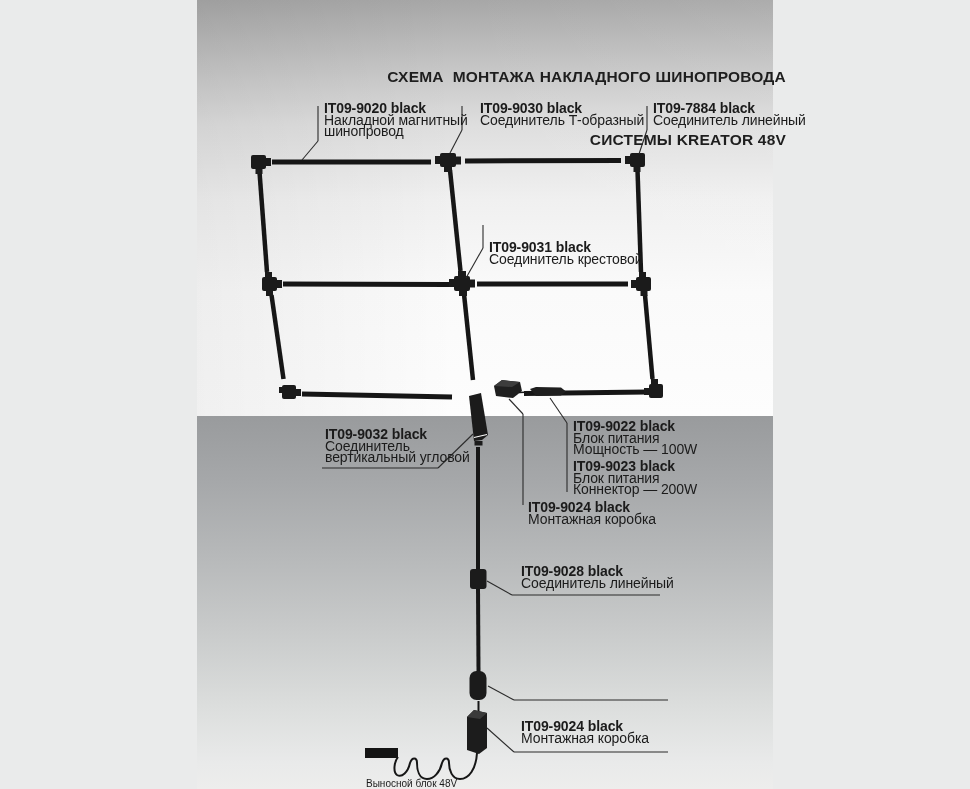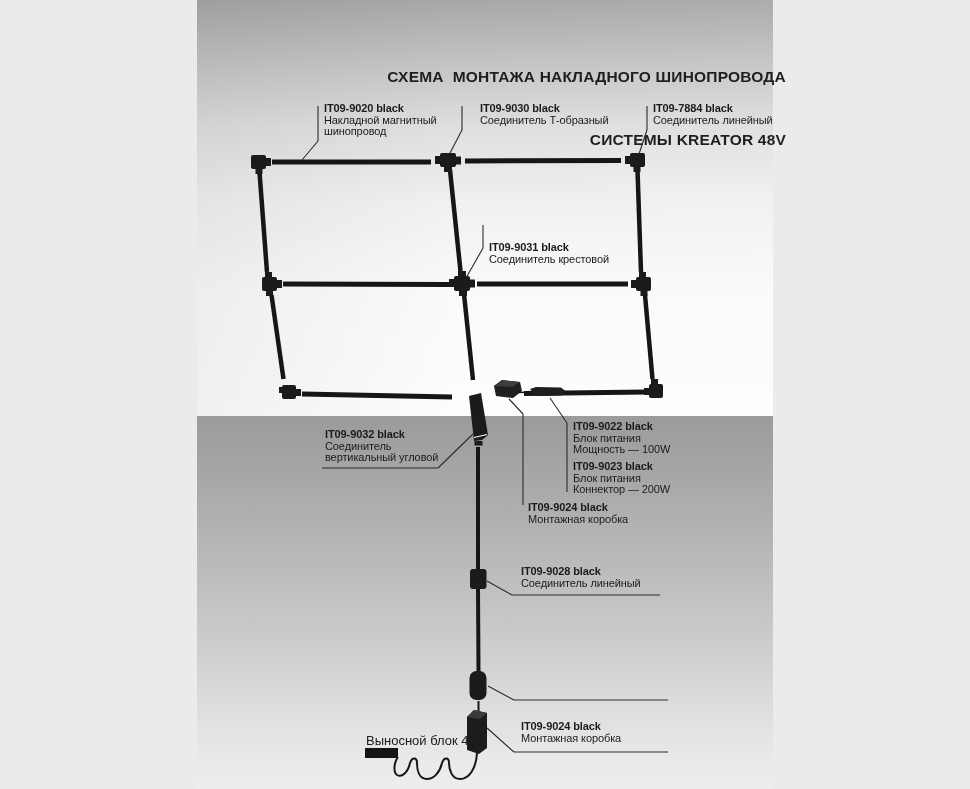--- a/index.html
+++ b/index.html
@@ -8,24 +8,24 @@
   .content{position:absolute;left:197px;top:0;width:576px;height:789px;}
   .bg-upper{position:absolute;left:0;top:0;width:576px;height:416px;
     background:linear-gradient(180deg,#a7a7a7 0%,#b6b6b6 8%,#c7c7c7 17%,#dedede 30%,#f0f0f0 48%,#fafafa 70%,#fdfdfd 100%);}
   .bg-upper:after{content:"";position:absolute;inset:0;
     background:linear-gradient(90deg,rgba(0,0,0,0.05),rgba(0,0,0,0) 45%,rgba(255,255,255,0.06) 100%);}
   .bg-lower{position:absolute;left:0;top:416px;width:576px;height:373px;
     background:linear-gradient(180deg,#999b9d 0%,#a6a8aa 18%,#b7b9ba 38%,#c9cbcb 58%,#dcdedd 78%,#e9eaea 93%,#ededec 100%);}
   .title{position:absolute;left:210px;top:24px;width:576px;text-align:right;color:#1e1e1e;
          font-size:15.5px;font-weight:700;line-height:21px;letter-spacing:.2px;white-space:pre;}
   svg.diagram{position:absolute;left:0;top:0;}
-  .plabel{position:absolute;font-size:11px;line-height:11.6px;color:#1b1b1b;
+  .plabel{position:absolute;font-size:14px;line-height:11.6px;color:#1b1b1b;
           letter-spacing:-.1px;white-space:nowrap;}
   .plabel .code{font-weight:700;}
-  .ext-label{position:absolute;font-size:13px;color:#1b1b1b;white-space:nowrap;}
+  .ext-label{position:absolute;font-size:10px;color:#1b1b1b;white-space:nowrap;margin-top:45px;}
 </style>
 </head>
 <body>
 
 <div class="stage">
   <div class="content">
     <div class="bg-upper"></div>
     <div class="bg-lower"></div>
   </div>
 

